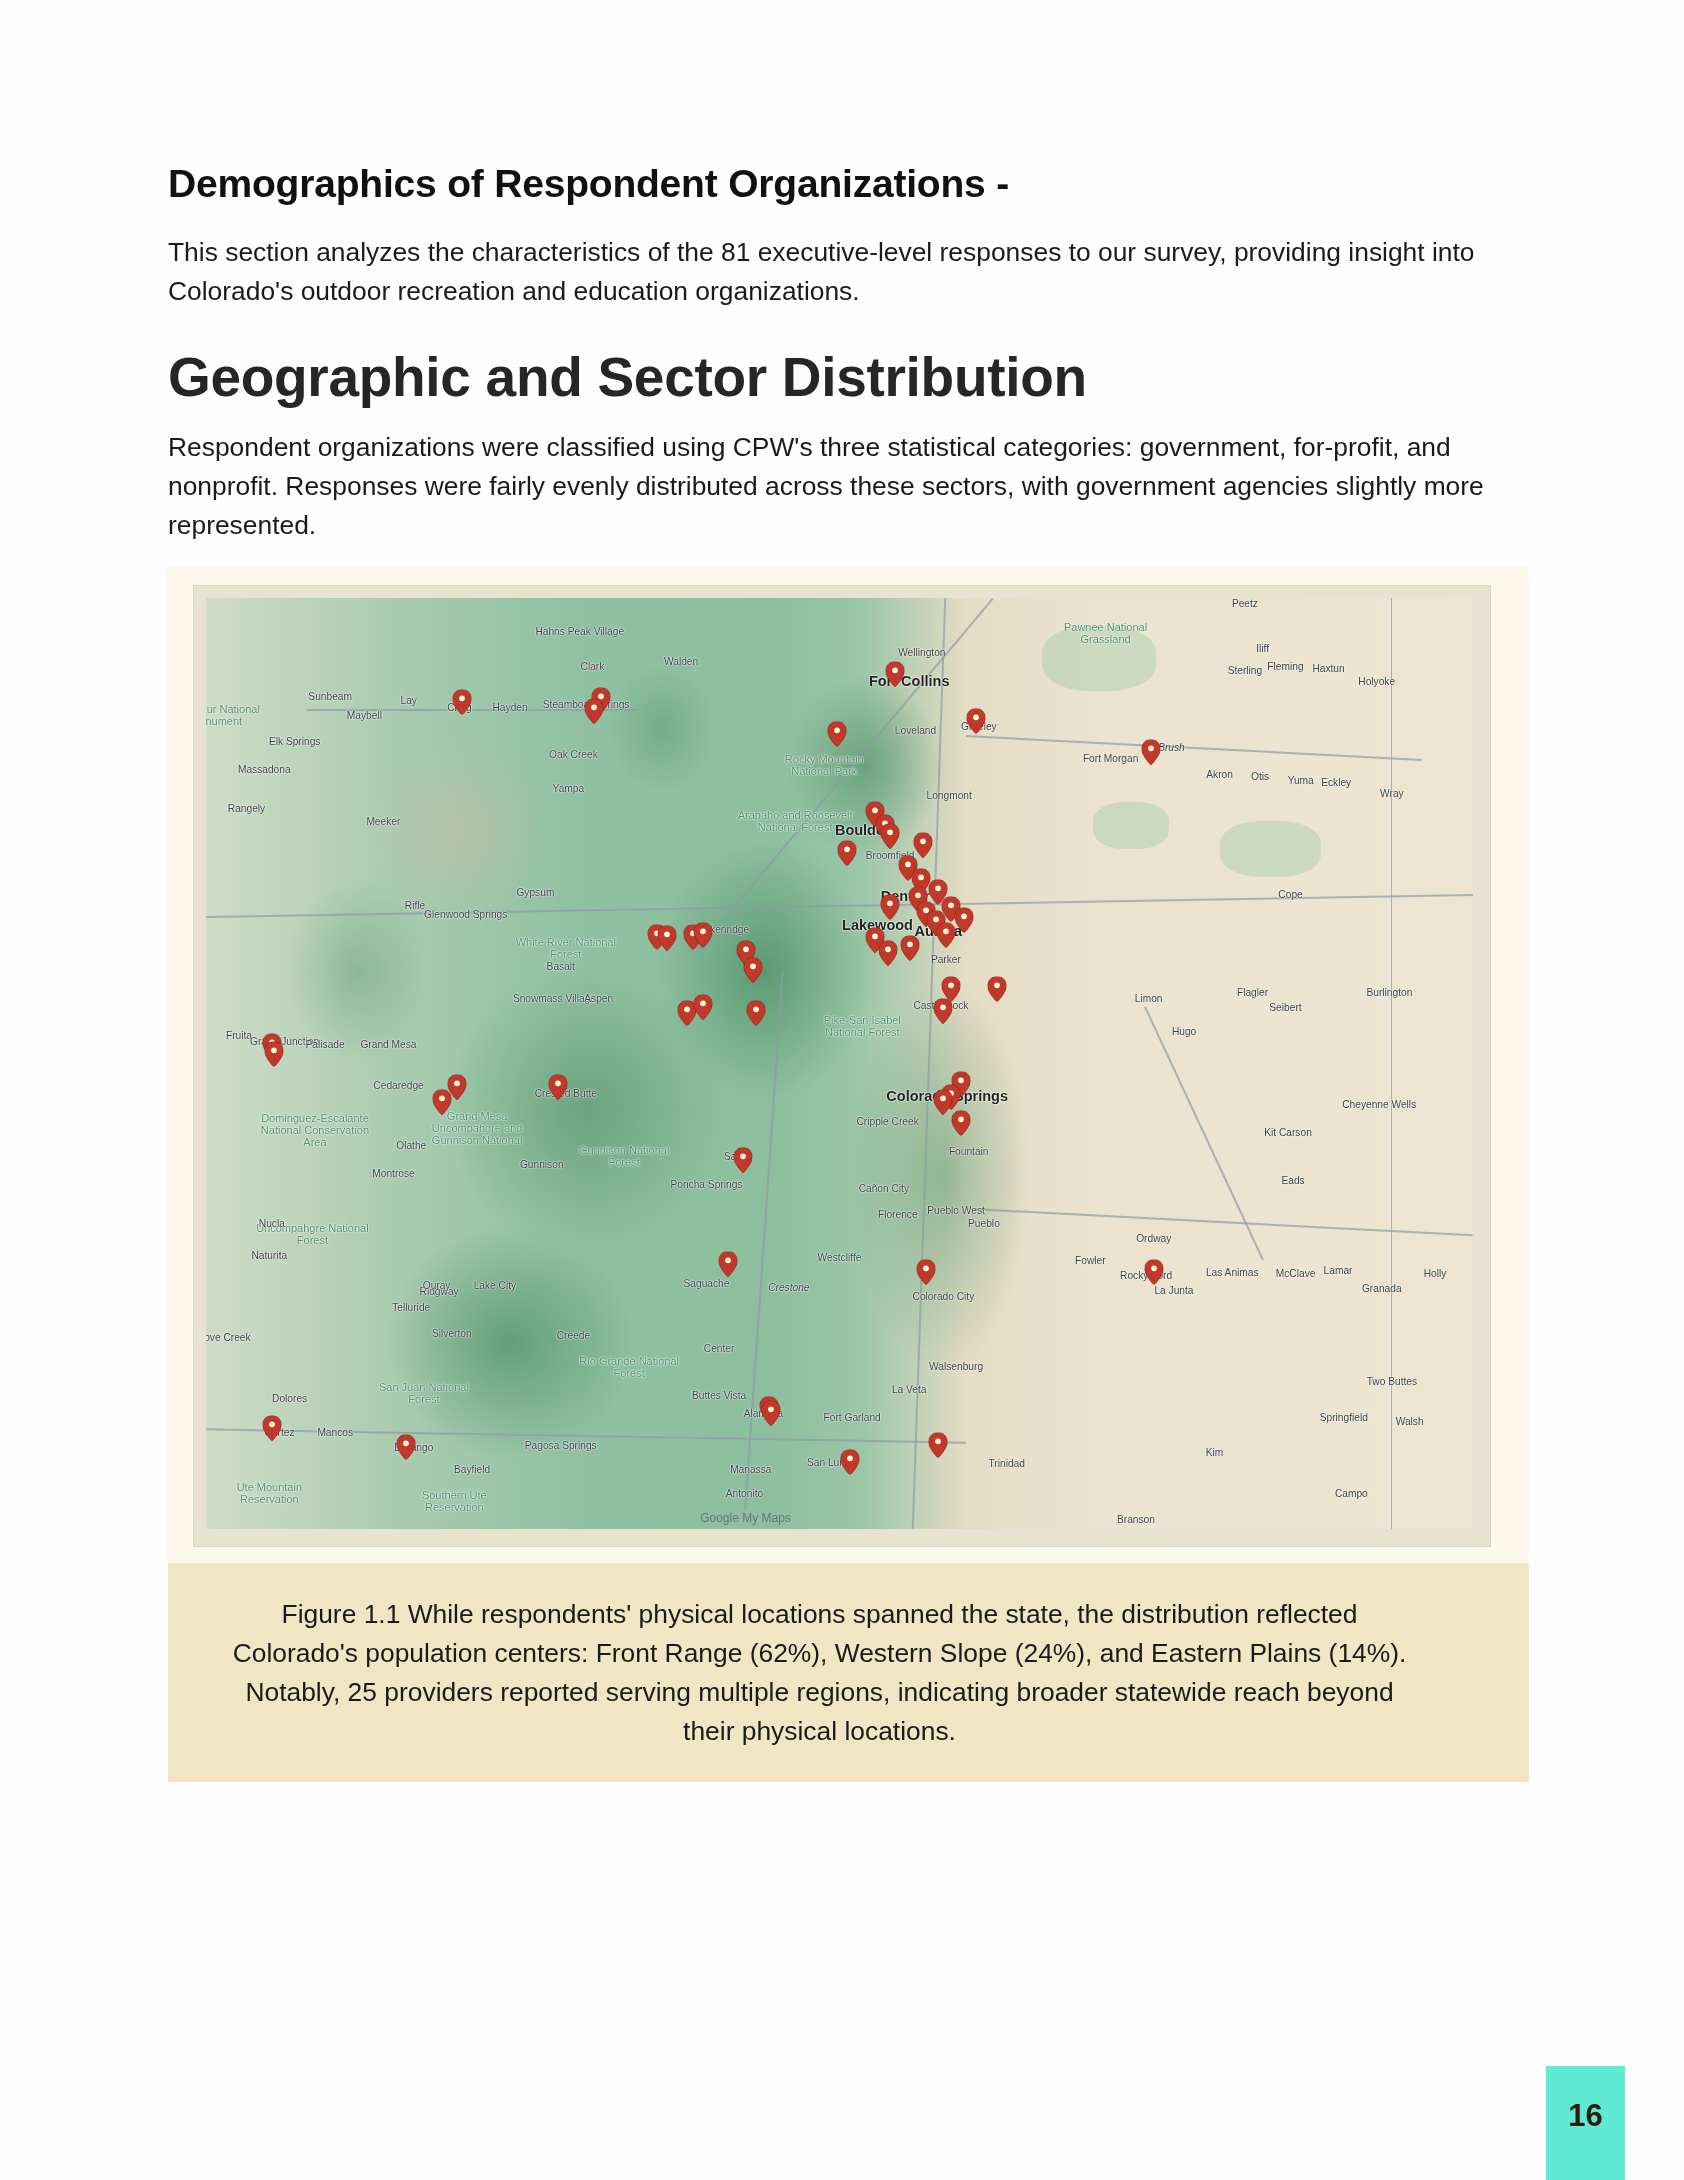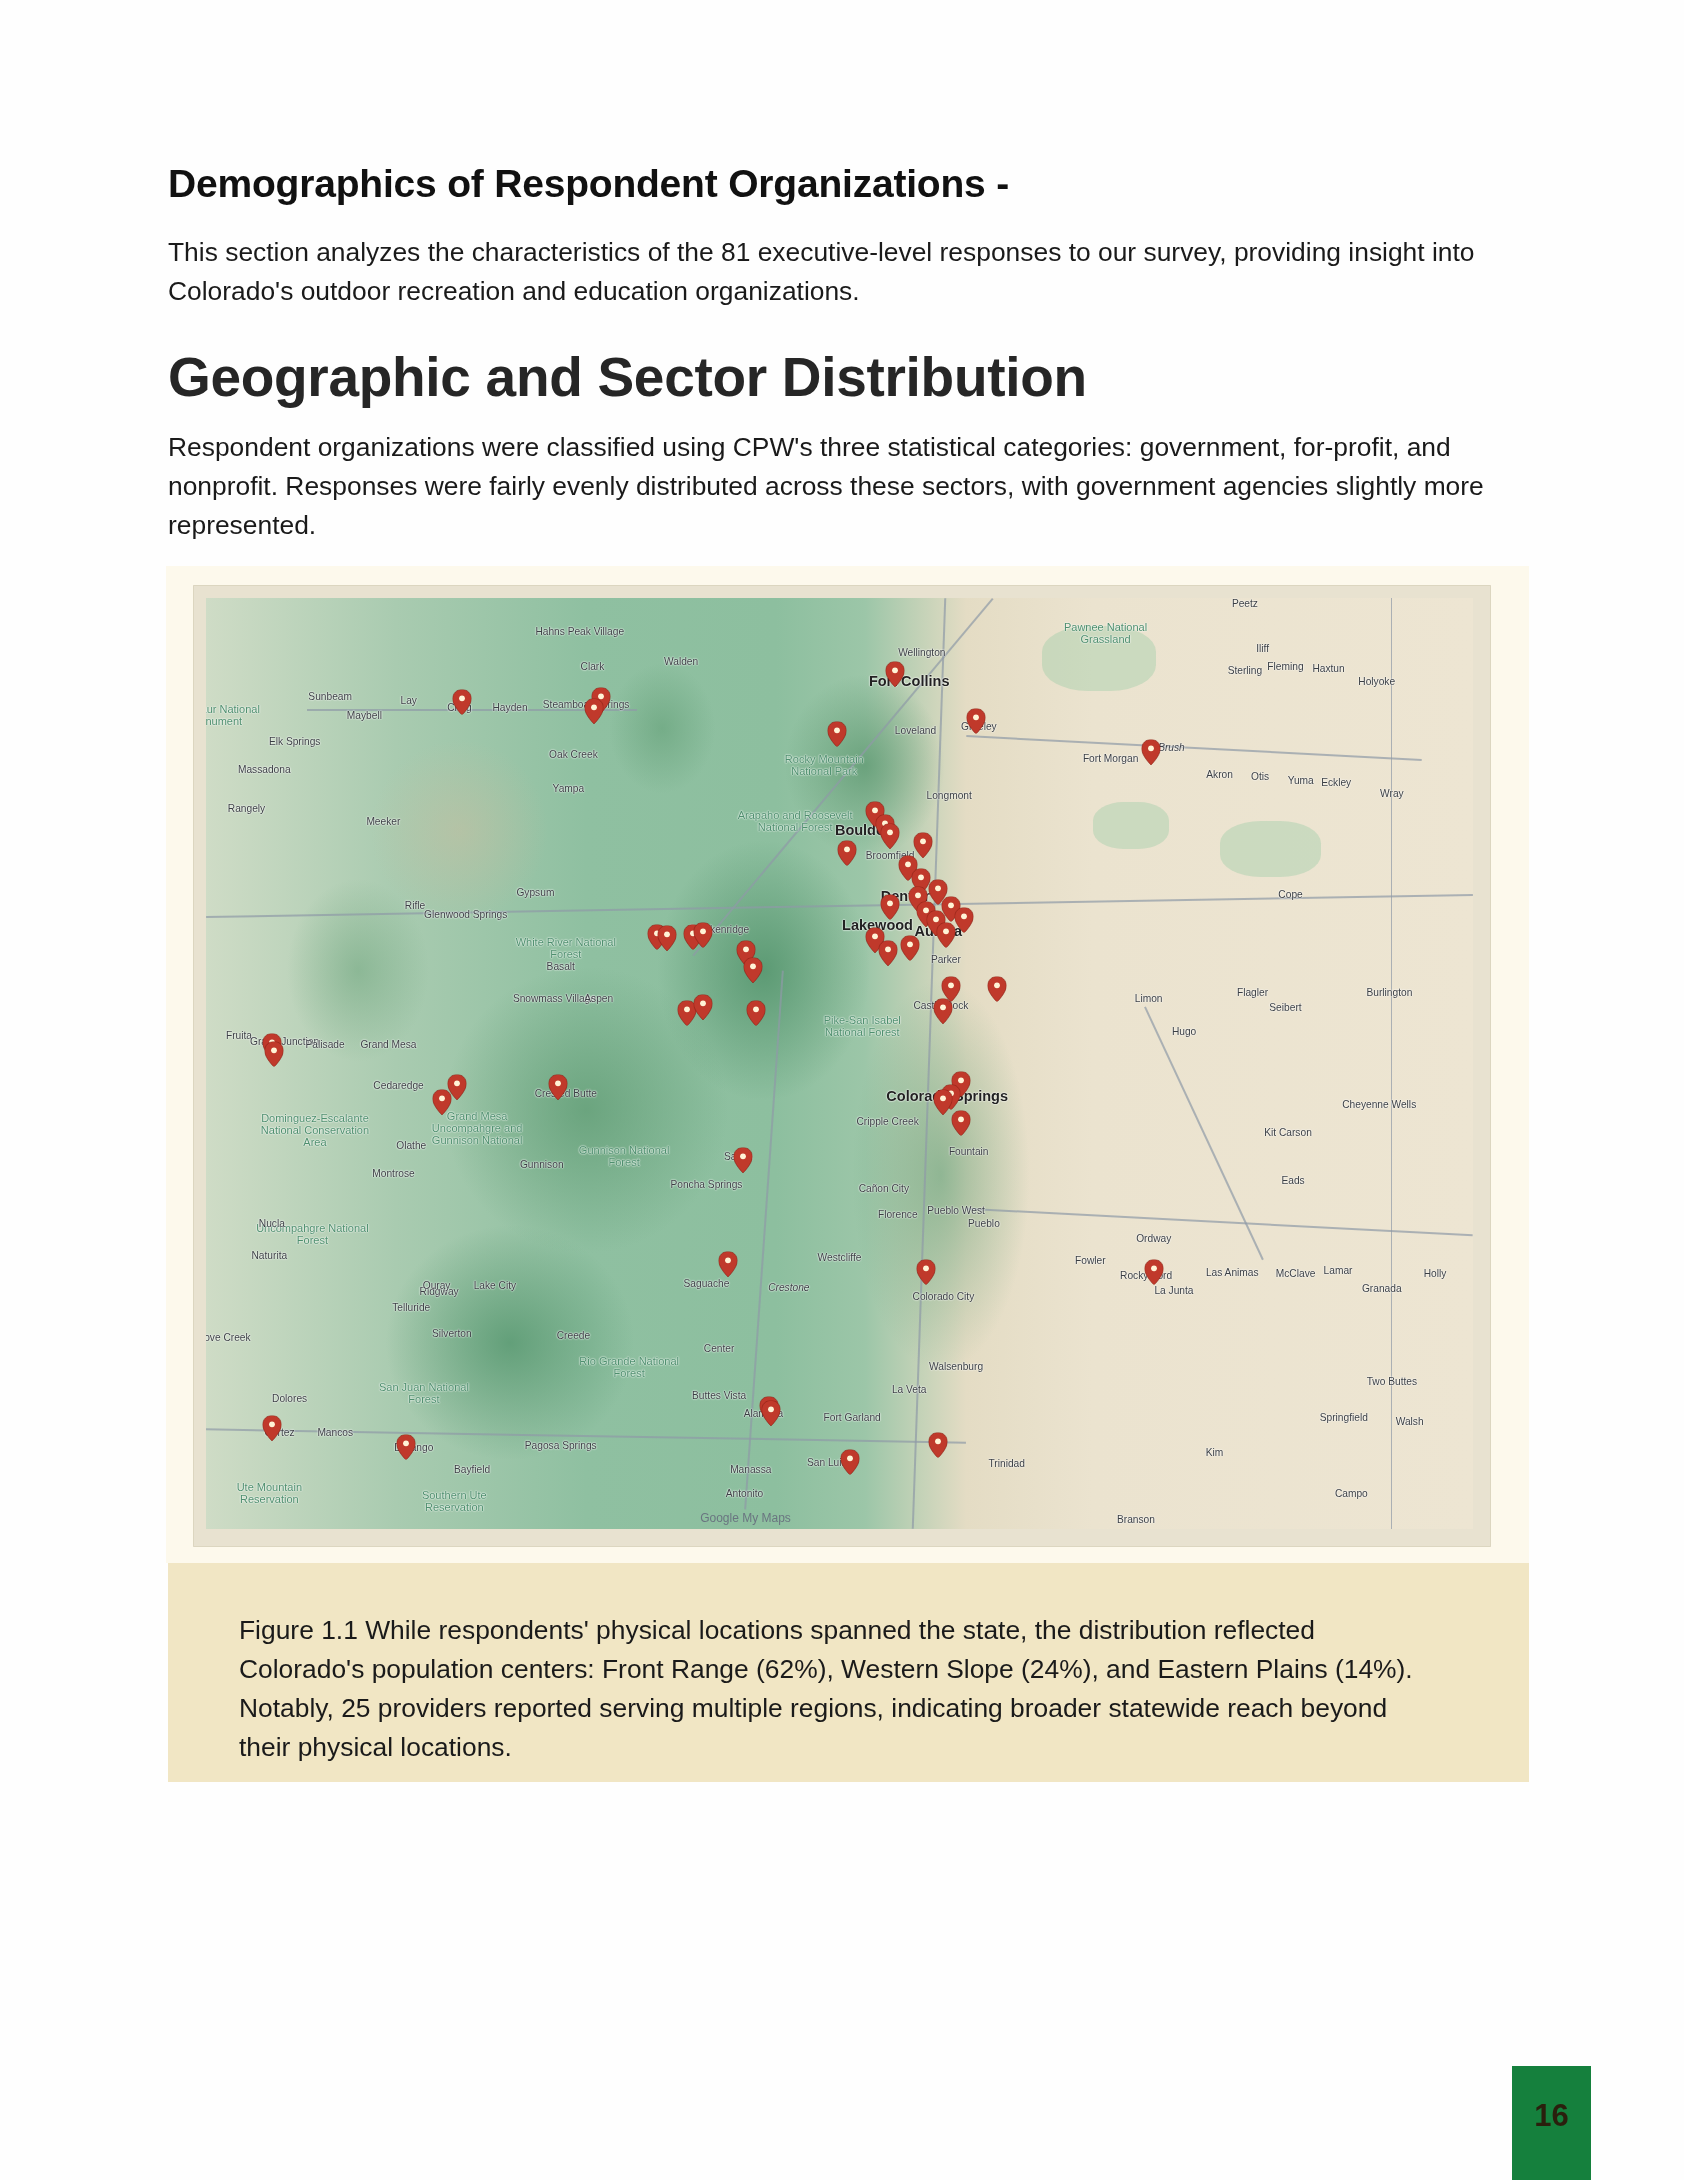--- a/index.html
+++ b/index.html
@@ -63,26 +63,26 @@
   }
   .pin svg { display: block; width: 100%; height: 100%; }
   .map-credit {
     position: absolute; left: 39%; bottom: 3.4px; font-size: 12px; color: #6a7580;
   }
   .caption {
     position: absolute; left: 168px; top: 1563px; width: 1361px; height: 219px;
     background: #f1e6c4;
   }
   .caption p {
-    position: absolute; left: 55px; top: 32px; width: 1193px; margin: 16px;
-    font-size: 26.4px; line-height: 39px; color: #1a1a1a;
+    position: absolute; left: 55px; top: 32px; width: 1193px; margin: 0;
+    font-size: 26.4px; line-height: 39px; color: #1a1a1a; text-align: center;
   }
   .page-badge {
-    position: absolute; left: 1512px; top: 2066px; width: 79px; height: 115px;
-    background: #15803d;
+    position: absolute; left: 1546px; top: 2066px; width: 79px; height: 115px;
+    background: #5eead4;
   }
   .page-badge span {
     position: absolute; left: 0; right: 0; top: 32px; text-align: center;
     font-size: 31px; font-weight: bold; color: #2a1f0d;
   }
 </style>
 </head>
 <body>
 
 <h2 class="h-demo">Demographics of Respondent Organizations -</h2>

